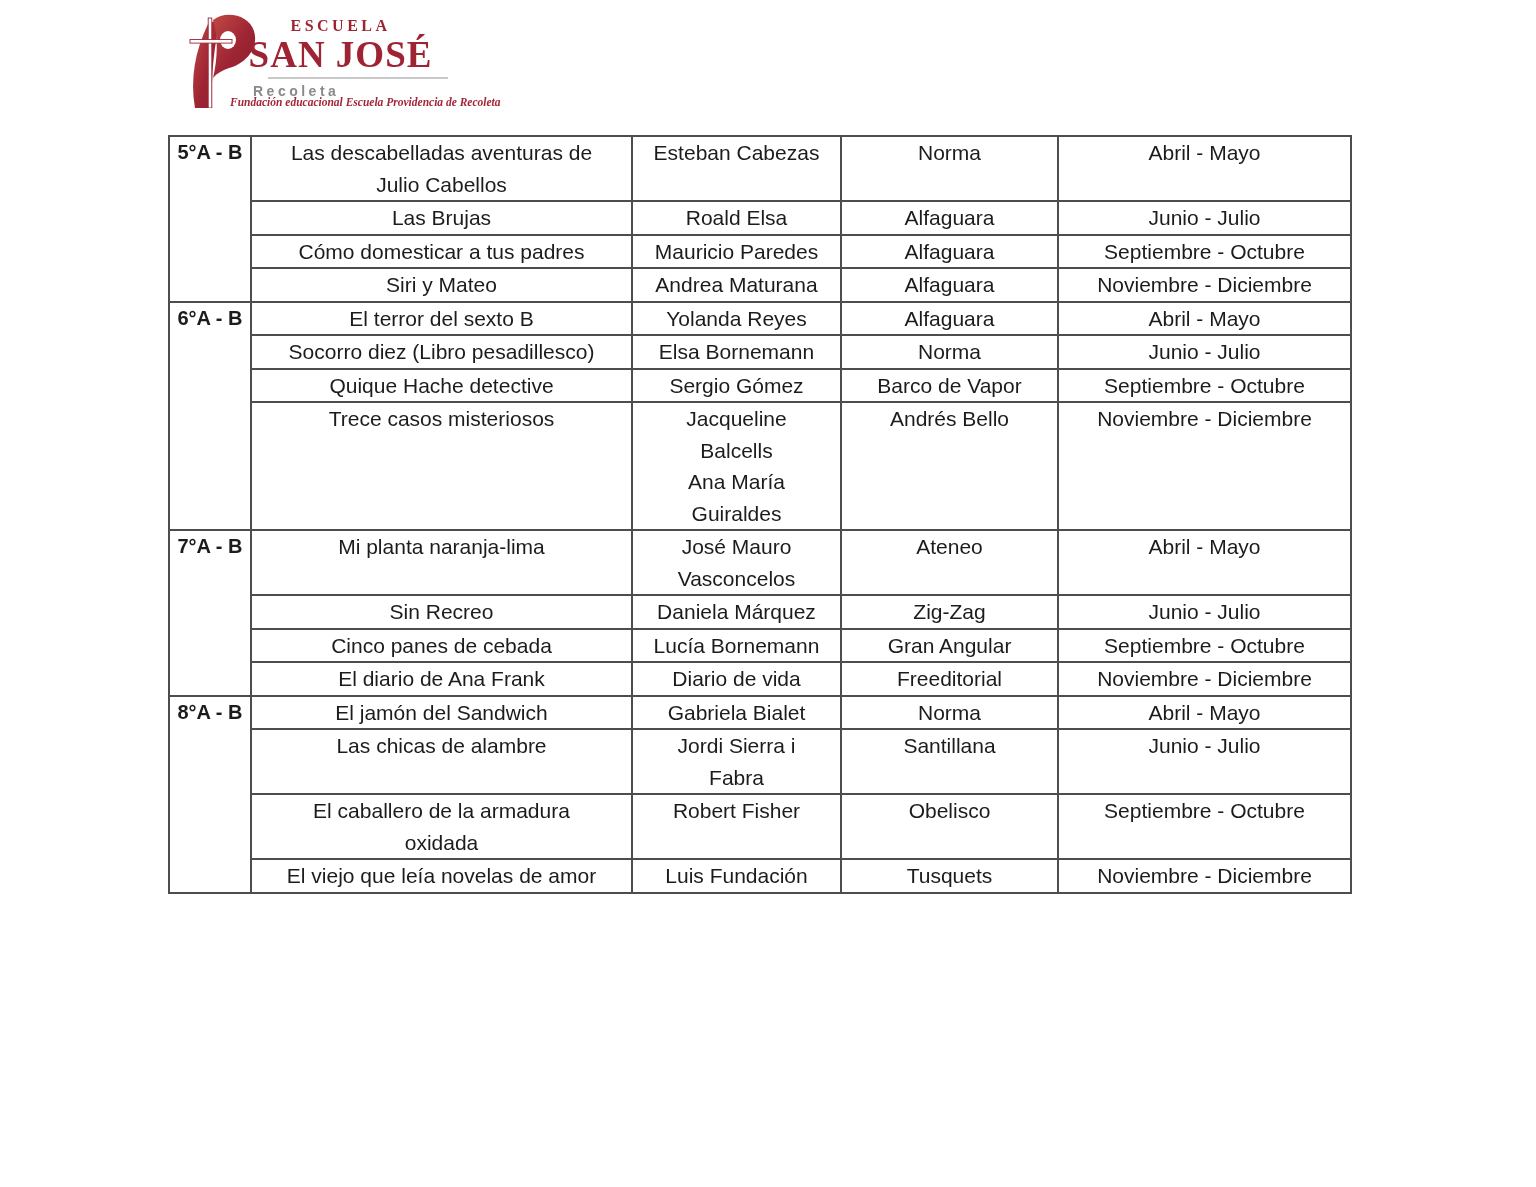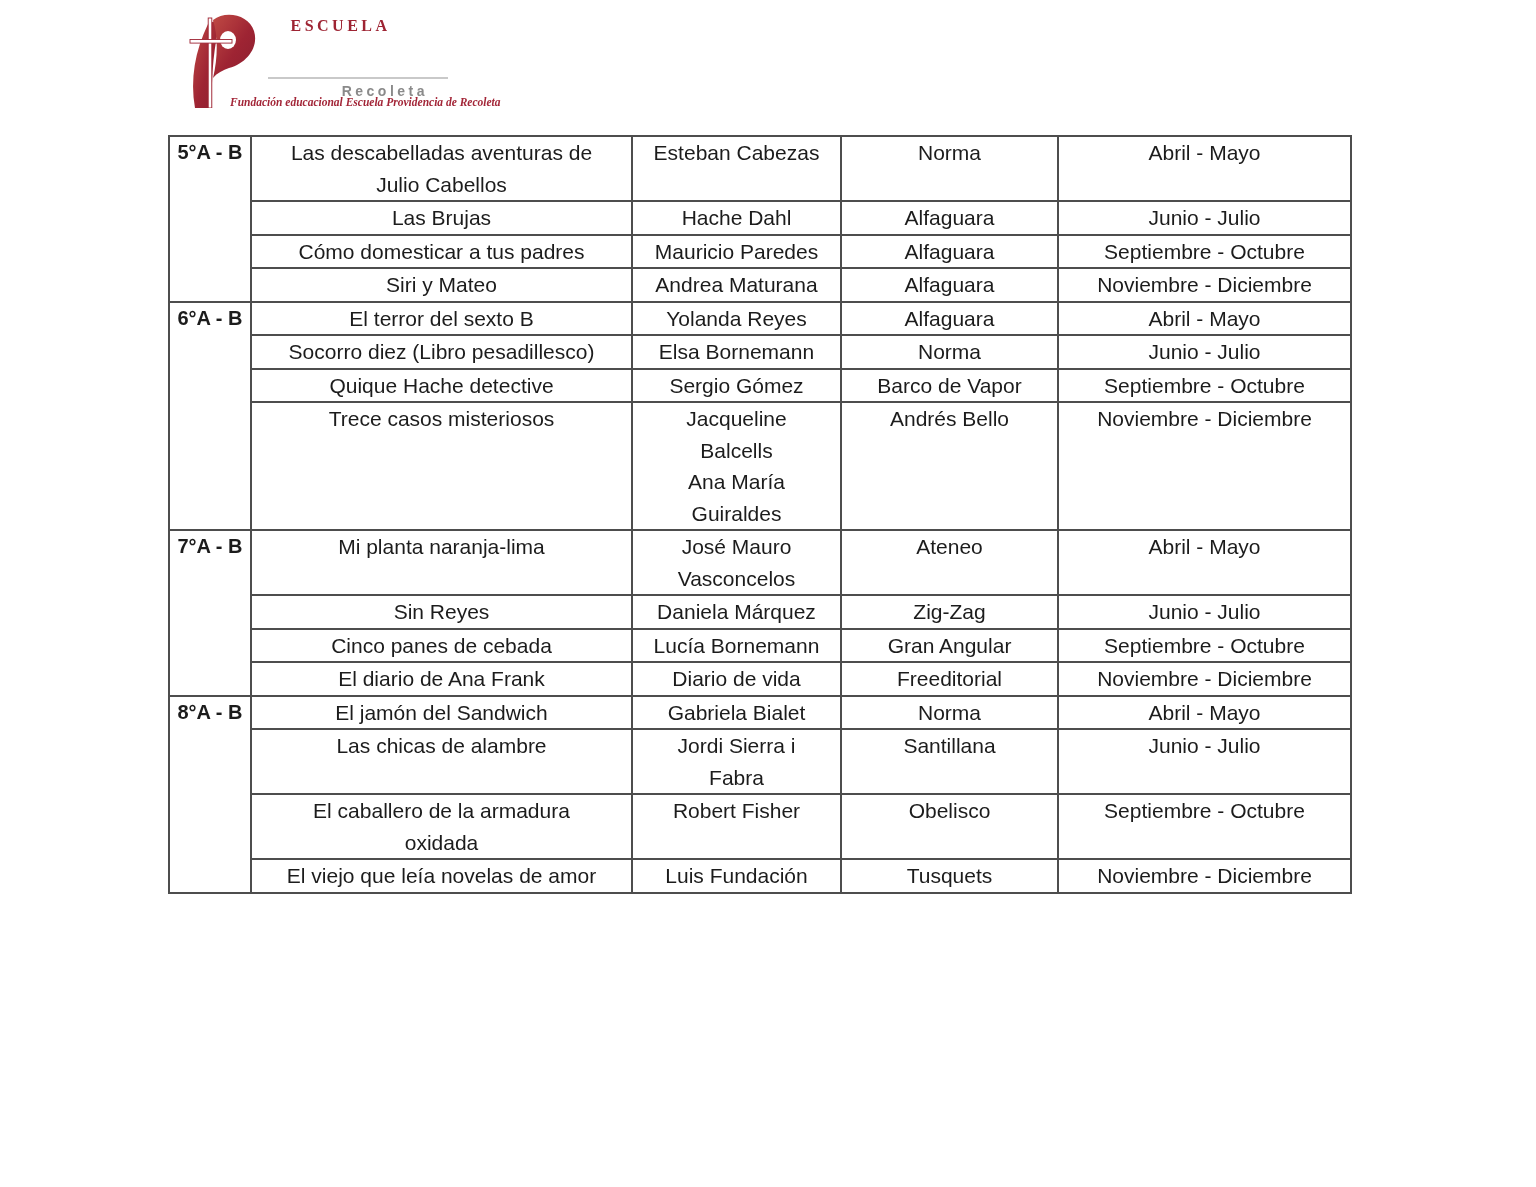--- a/index.html
+++ b/index.html
@@ -27,21 +27,21 @@
     font-family:"Liberation Serif", serif;
     font-weight:bold;font-size:37px;letter-spacing:1px;
     color:#9e2433;
   }
   .logo .divider{
     position:absolute;left:85px;top:65px;width:180px;height:2px;
     background:#c9c9c9;
   }
   .logo .location{
     position:absolute;left:70px;top:71px;width:175px;
-    text-align:right;
+    text-align:left;
     font-size:14px;letter-spacing:3.5px;font-weight:bold;
     color:#8a8a8a;
   }
   .logo .foundation{
     position:absolute;left:47px;top:84px;width:236px;
     text-align:left;white-space:nowrap;
     font-family:"Liberation Serif", serif;
     font-style:italic;font-weight:bold;font-size:11.5px;
     color:#a32638;
   }
@@ -87,20 +87,21 @@
       <path d="M12,95 C7,66 12,38 25,11 L38,5 C31,32 28,60 29,95 Z" fill="url(#redg)"></path>
 
       <path d="M30,7 C43,-3 66,2 71,18 C76,34 64,50 46,55 C40,57 34,60 30,65 C35,44 35,23 30,7 Z" fill="url(#redg)"></path>
 
       <ellipse cx="45" cy="27" rx="8" ry="9" fill="#ffffff"></ellipse>
 
       <rect x="25.2" y="5" width="3.6" height="90" fill="#ffffff" stroke="#9e2433" stroke-width="0.9"></rect>
       <rect x="7" y="26.5" width="42" height="3.6" fill="#ffffff" stroke="#9e2433" stroke-width="0.9"></rect>
     </svg>
     <div class="school-type">ESCUELA</div>
+    <div class="school-name">SAN JOSÉ</div>
     <div class="divider"></div>
     <div class="location">Recoleta</div>
     <div class="foundation">Fundación educacional Escuela Providencia de Recoleta</div>
   </div>
 
   <table class="booktable">
     <colgroup>
       <col style="width:82px">
         <col style="width:381px">
         <col style="width:209px">
@@ -112,21 +113,21 @@
       <tr>
         <td class="grade" rowspan="4">5°A - B</td>
         <td>Las descabelladas aventuras de
 Julio Cabellos</td>
         <td>Esteban Cabezas</td>
         <td>Norma</td>
         <td>Abril - Mayo</td>
       </tr>
       <tr class="single">
         <td>Las Brujas</td>
-        <td>Hache Dahl</td>
+        <td>Roald Elsa</td>
         <td>Alfaguara</td>
         <td>Junio - Julio</td>
       </tr>
       <tr class="single">
         <td>Cómo domesticar a tus padres</td>
         <td>Mauricio Paredes</td>
         <td>Alfaguara</td>
         <td>Septiembre - Octubre</td>
       </tr>
       <tr class="single">
@@ -167,21 +168,21 @@
 
       <tr>
         <td class="grade" rowspan="4">7°A - B</td>
         <td>Mi planta naranja-lima</td>
         <td>José Mauro
 Vasconcelos</td>
         <td>Ateneo</td>
         <td>Abril - Mayo</td>
       </tr>
       <tr class="single">
-        <td>Sin Reyes</td>
+        <td>Sin Recreo</td>
         <td>Daniela Márquez</td>
         <td>Zig-Zag</td>
         <td>Junio - Julio</td>
       </tr>
       <tr class="single">
         <td>Cinco panes de cebada</td>
         <td>Lucía Bornemann</td>
         <td>Gran Angular</td>
         <td>Septiembre - Octubre</td>
       </tr>

